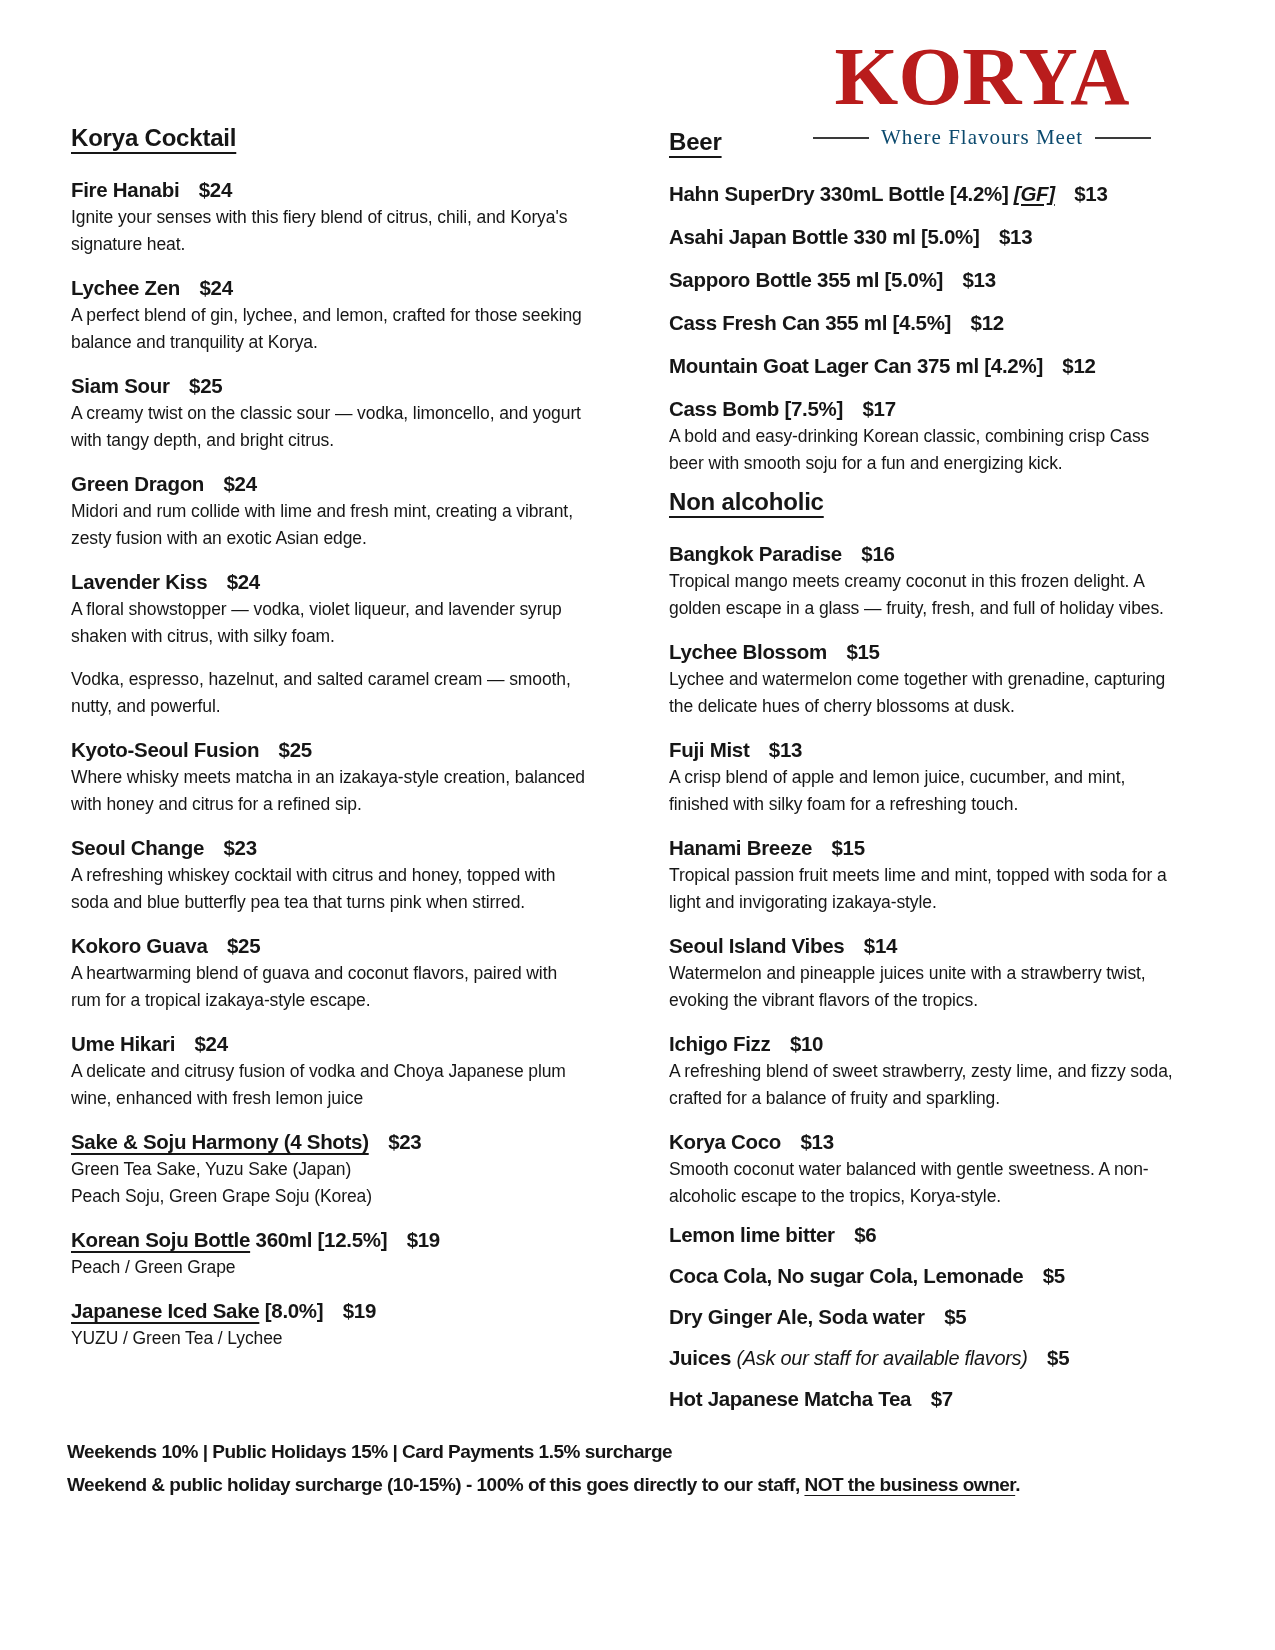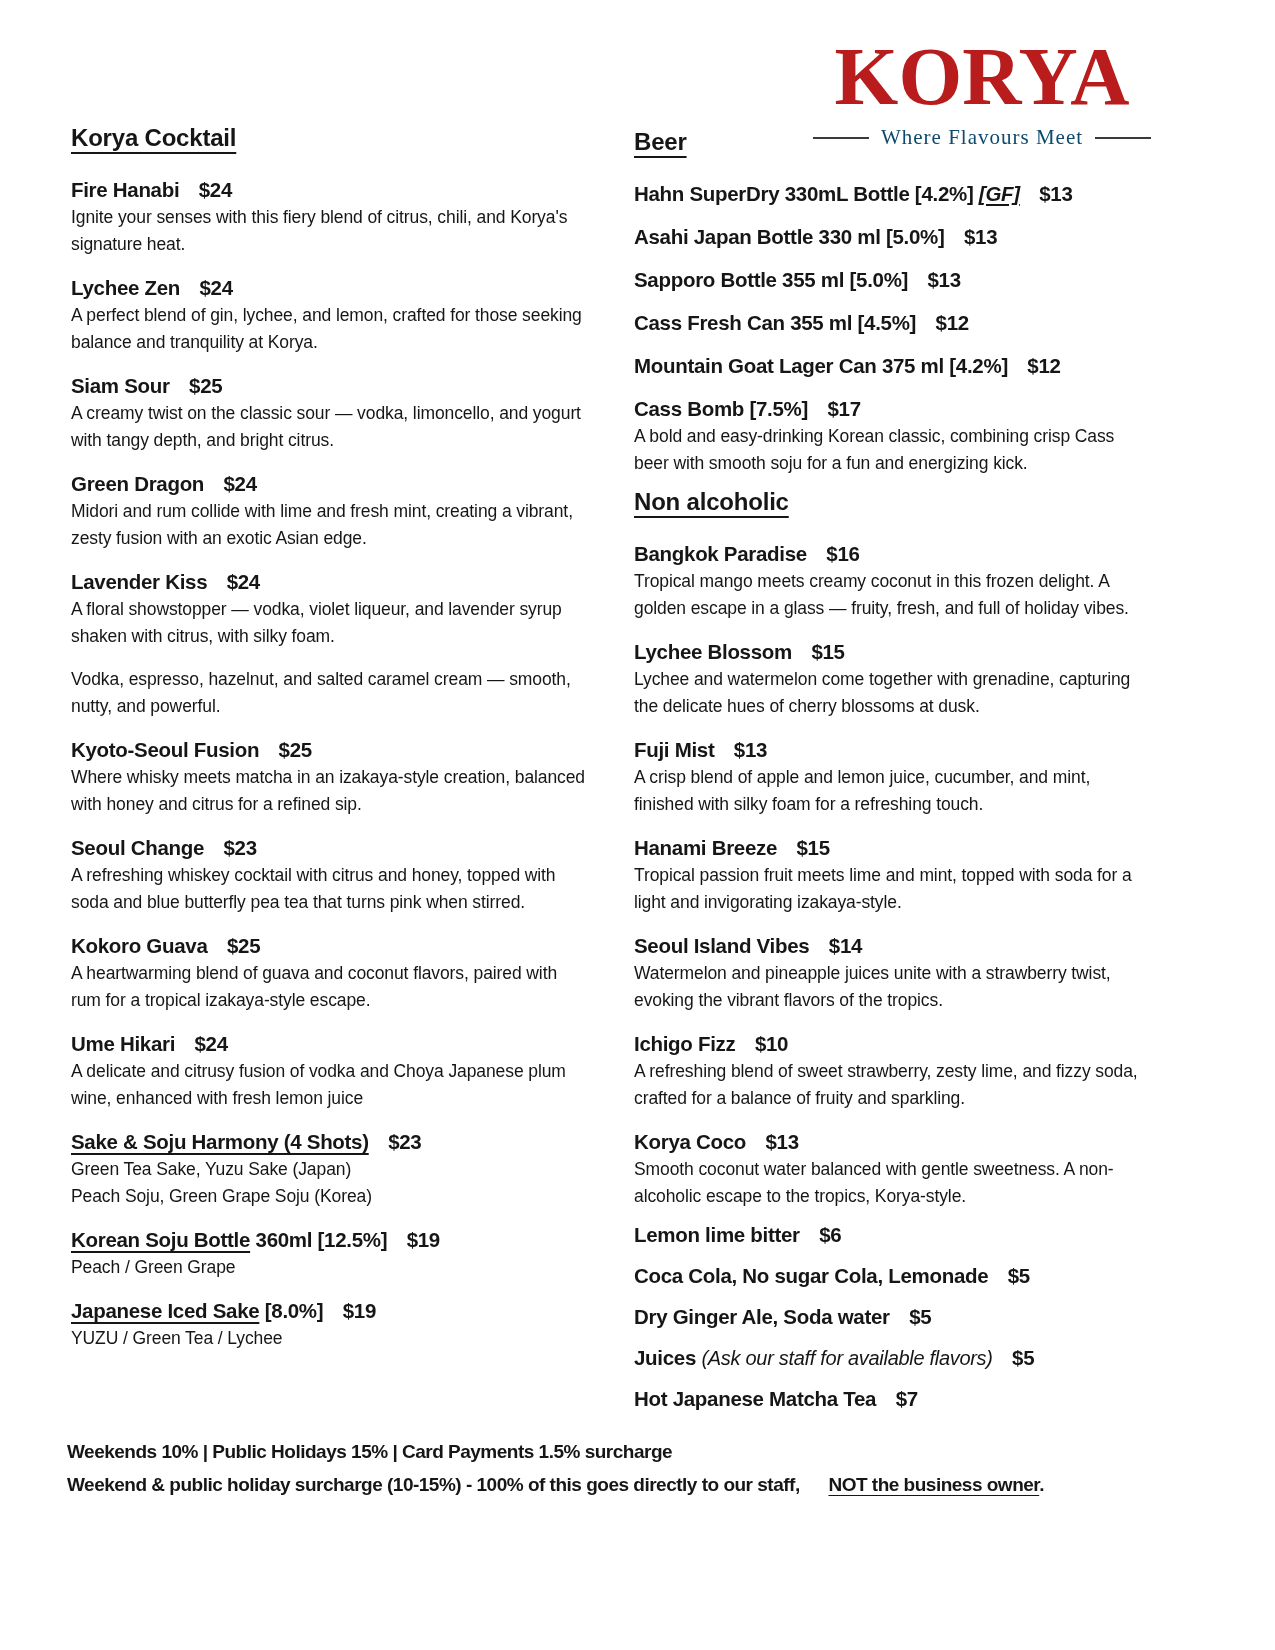--- a/index.html
+++ b/index.html
@@ -23,21 +23,21 @@
   .logo-tagline-row { display: flex; align-items: center; justify-content: center; gap: 12px; margin-top: 6px; }
   .logo-dash { width: 56px; height: 2px; background: #3a3a3a; }
   .logo-tagline {
     font-family: "Liberation Serif", serif;
     font-size: 21px; color: #0c4a6e; letter-spacing: 1px; white-space: nowrap;
   }
 
   
   .col { position: absolute; width: 514px; }
   .col-left  { left: 71px;  top: 124px; }
-  .col-right { left: 634px; top: 128px; }
+  .col-right { left: 669px; top: 128px; }
 
   .menu-heading {
     font-size: 24px; font-weight: 700; margin: 0 0 24px 0;
     text-decoration: underline; text-decoration-thickness: 2px; text-underline-offset: 6px;
     letter-spacing: -0.2px;
   }
   .heading-gap { margin-top: 6px; }
 
   .item { margin-bottom: 11px; margin-top: 16px; }
   .bline { margin-bottom: 15px; }
@@ -52,21 +52,21 @@
 
   .desc { font-size: 17.5px; line-height: 27px; font-weight: 400; letter-spacing: -0.1px; }
 
   
   .footer-line1, .footer-line2 {
     position: absolute; left: 67px;
     font-size: 19px; font-weight: 700; letter-spacing: -0.5px; white-space: nowrap;
   }
   .footer-line1 { top: 1441px; }
   .footer-line2 { top: 1474px; }
-  .fl2-underline { text-decoration: underline; text-underline-offset: 4px; margin-left: 24px; }
+  .fl2-underline { text-decoration: underline; text-underline-offset: 4px; }
 </style>
 </head>
 <body>
 
 <div class="page">
 
   <header class="logo">
     <div class="logo-title">KORYA</div>
     <div class="logo-tagline-row">
       <span class="logo-dash"></span>

